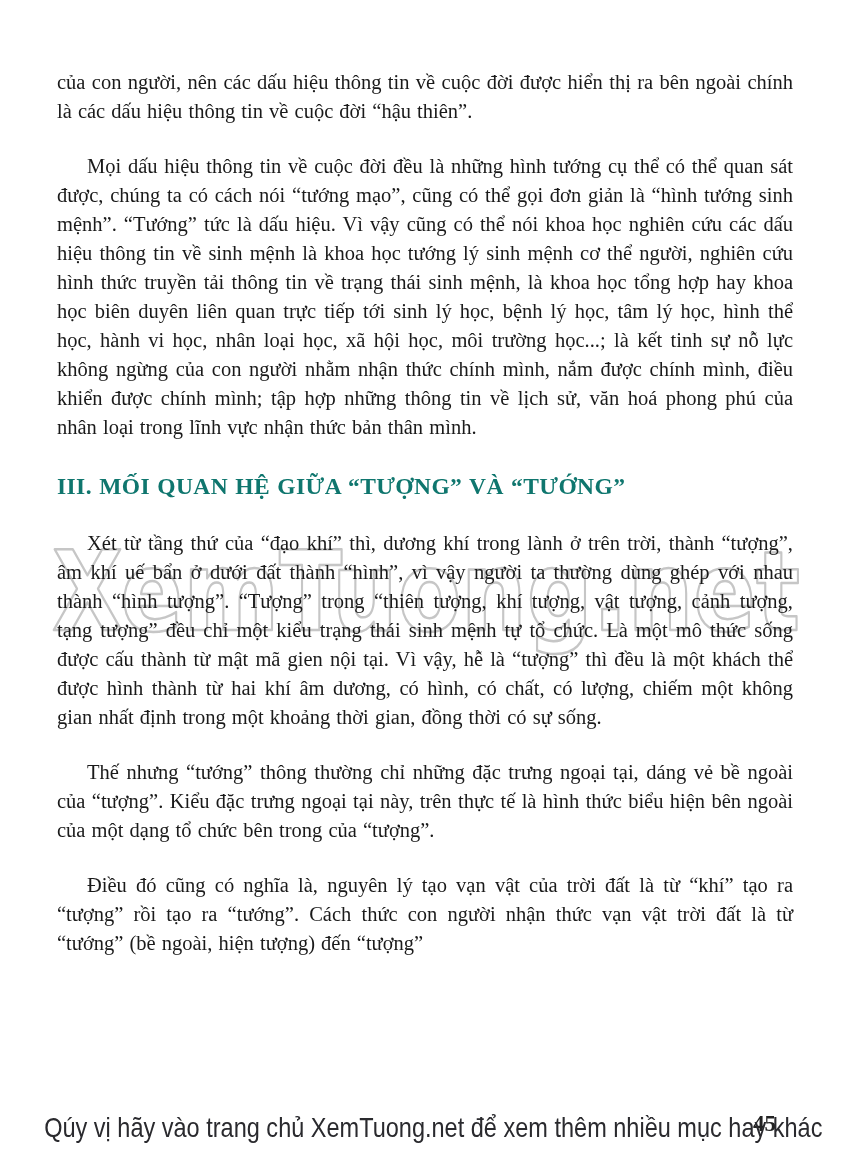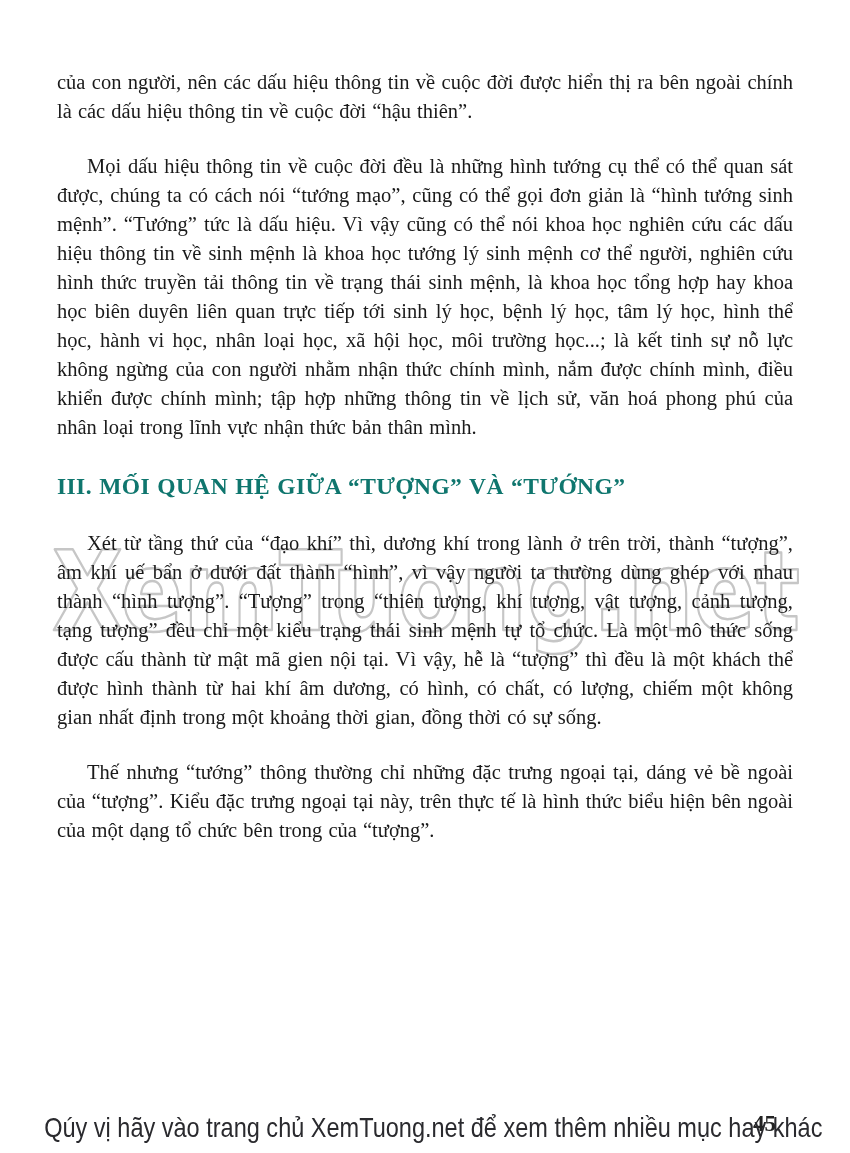--- a/index.html
+++ b/index.html
@@ -105,20 +105,21 @@
   <svg class="watermark" width="762" height="152" viewBox="0 0 762 152" aria-hidden="true">
     <text x="381" y="114" text-anchor="middle" font-family="DejaVu Sans, sans-serif" font-size="110" font-weight="bold" fill="none" stroke="#c6c6c6" stroke-width="2.5" stroke-linejoin="round" textLength="748" lengthAdjust="spacingAndGlyphs">XemTuong.net</text>
   </svg>
 
   <div class="text-col">
     <p class="para cont">của con người, nên các dấu hiệu thông tin về cuộc đời được hiển thị ra bên ngoài chính là các dấu hiệu thông tin về cuộc đời “hậu thiên”.</p>
     <p class="para ind">Mọi dấu hiệu thông tin về cuộc đời đều là những hình tướng cụ thể có thể quan sát được, chúng ta có cách nói “tướng mạo”, cũng có thể gọi đơn giản là “hình tướng sinh mệnh”. “Tướng” tức là dấu hiệu. Vì vậy cũng có thể nói khoa học nghiên cứu các dấu hiệu thông tin về sinh mệnh là khoa học tướng lý sinh mệnh cơ thể người, nghiên cứu hình thức truyền tải thông tin về trạng thái sinh mệnh, là khoa học tổng hợp hay khoa học biên duyên liên quan trực tiếp tới sinh lý học, bệnh lý học, tâm lý học, hình thể học, hành vi học, nhân loại học, xã hội học, môi trường học...; là kết tinh sự nỗ lực không ngừng của con người nhằm nhận thức chính mình, nắm được chính mình, điều khiển được chính mình; tập hợp những thông tin về lịch sử, văn hoá phong phú của nhân loại trong lĩnh vực nhận thức bản thân mình.</p>
     <h2 class="heading">III. MỐI QUAN HỆ GIỮA “TƯỢNG” VÀ “TƯỚNG”</h2>
     <p class="para ind">Xét từ tầng thứ của “đạo khí” thì, dương khí trong lành ở trên trời, thành “tượng”, âm khí uế bẩn ở dưới đất thành “hình”, vì vậy người ta thường dùng ghép với nhau thành “hình tượng”. “Tượng” trong “thiên tượng, khí tượng, vật tượng, cảnh tượng, tạng tượng” đều chỉ một kiểu trạng thái sinh mệnh tự tổ chức. Là một mô thức sống được cấu thành từ mật mã gien nội tại. Vì vậy, hễ là “tượng” thì đều là một khách thể được hình thành từ hai khí âm dương, có hình, có chất, có lượng, chiếm một không gian nhất định trong một khoảng thời gian, đồng thời có sự sống.</p>
     <p class="para ind">Thế nhưng “tướng” thông thường chỉ những đặc trưng ngoại tại, dáng vẻ bề ngoài của “tượng”. Kiểu đặc trưng ngoại tại này, trên thực tế là hình thức biểu hiện bên ngoài của một dạng tổ chức bên trong của “tượng”.</p>
+    <p class="para ind">Điều đó cũng có nghĩa là, nguyên lý tạo vạn vật của trời đất là từ “khí” tạo ra “tượng” rồi tạo ra “tướng”. Cách thức con người nhận thức vạn vật trời đất là từ “tướng” (bề ngoài, hiện tượng) đến “tượng”</p>
   </div>
 
   <div class="footer">
     <span class="pagenum">45</span>
     <span class="footer-text">Qúy vị hãy vào trang chủ XemTuong.net để xem thêm nhiều mục hay khác</span>
   </div>
 
 </div>
 
 </body></html>

